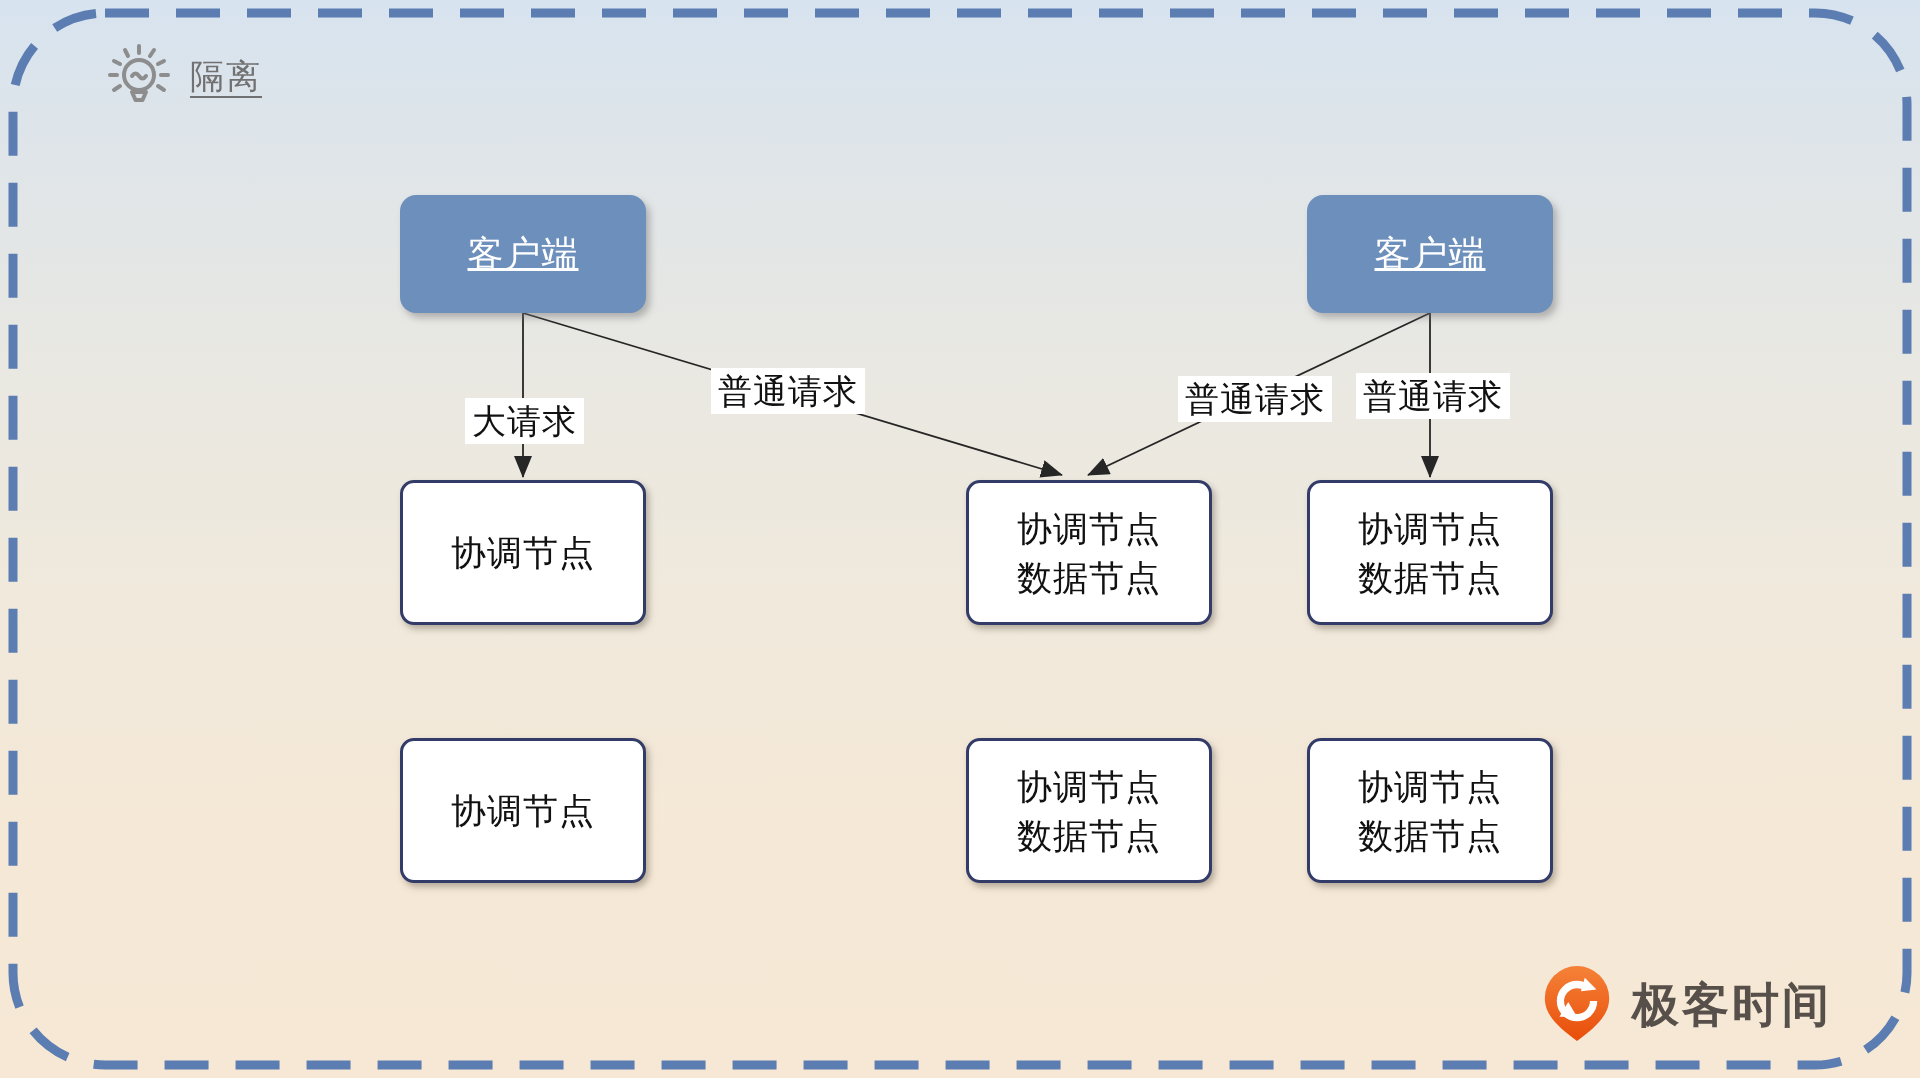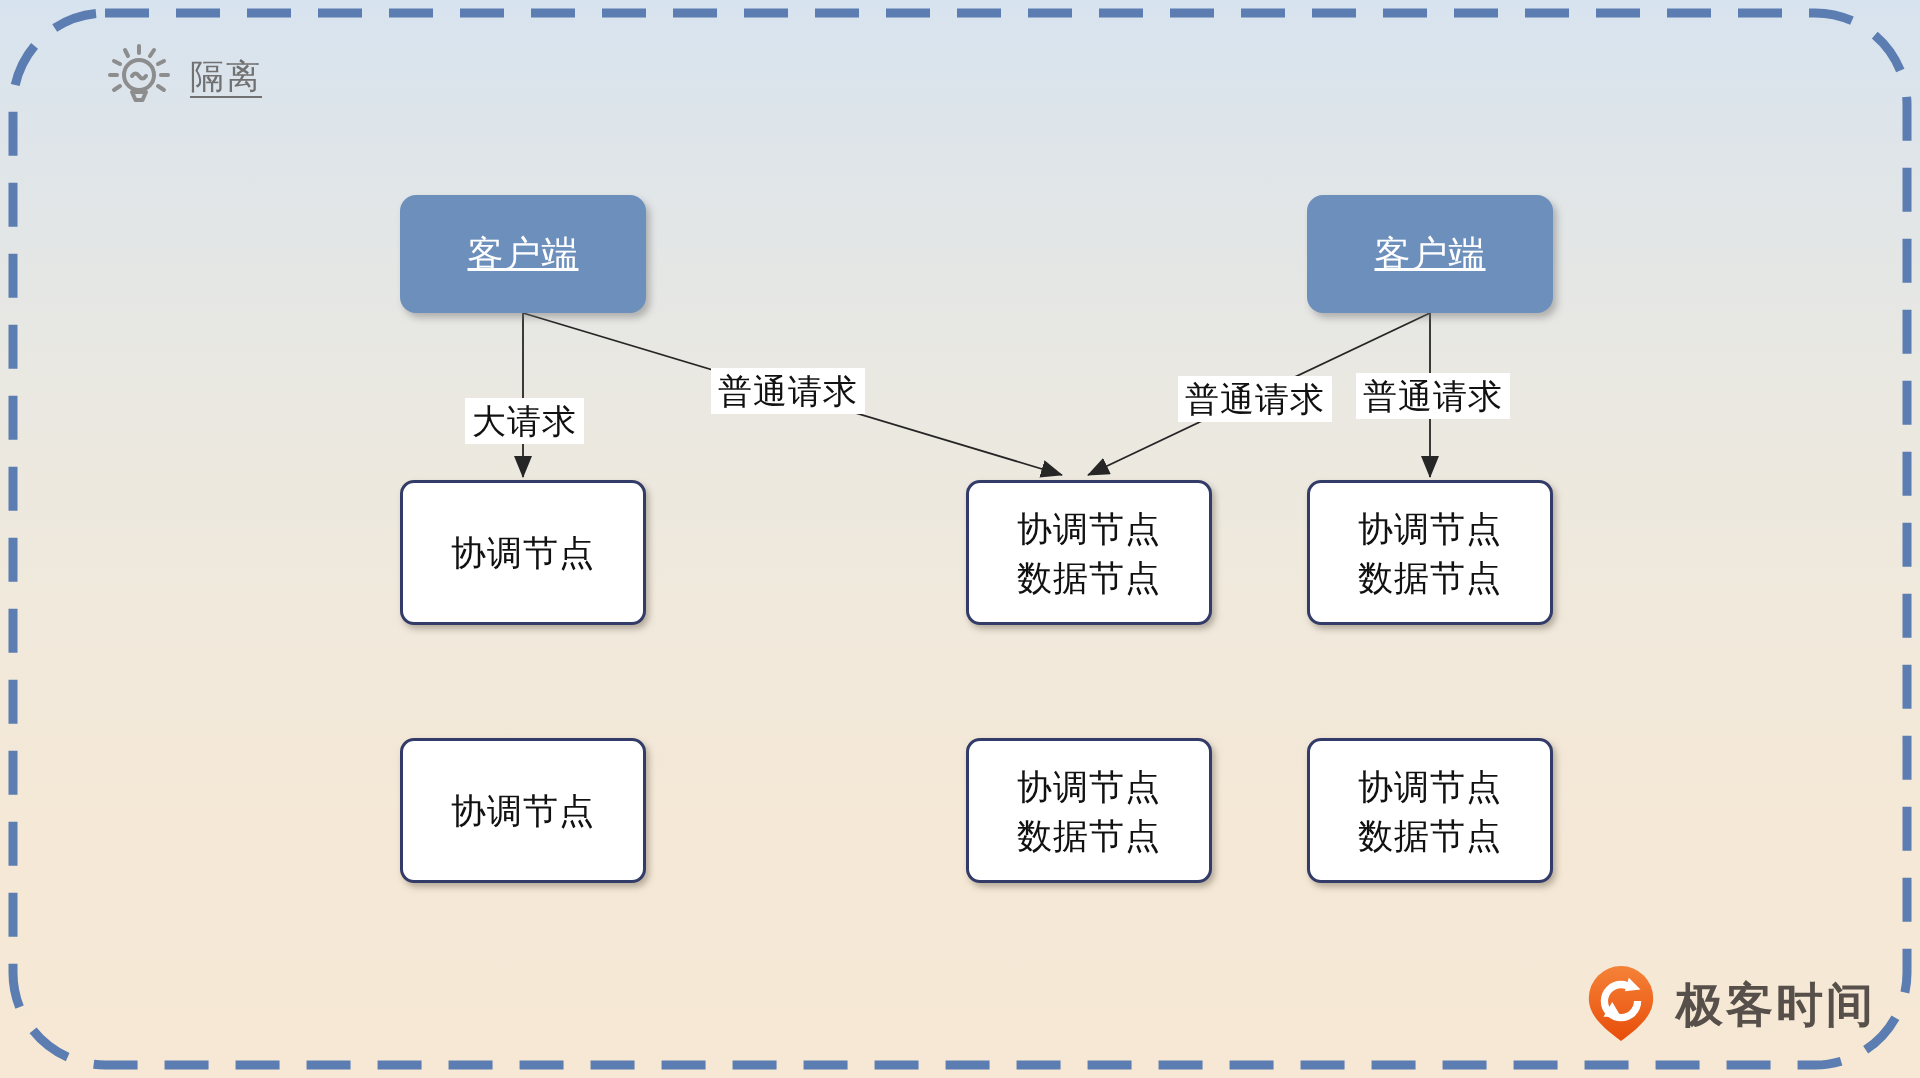--- a/index.html
+++ b/index.html
@@ -23,21 +23,21 @@
   .node{
     width:246px;height:145px;border-radius:14px;background:#ffffff;
     border:3px solid #333c68;box-sizing:border-box;
     box-shadow:3px 4px 6px rgba(120,110,95,0.5);
     color:#111111;font-size:35px;line-height:49px;letter-spacing:1px;
   }
   .edge-label{
     position:absolute;background:#ffffff;color:#111111;
     font-size:34px;line-height:40px;padding:3px 7px;white-space:nowrap;letter-spacing:1px;
   }
-  .logo{position:absolute;left:1582px;top:966px;display:flex;align-items:center;gap:16px;}
+  .logo{position:absolute;left:1538px;top:966px;display:flex;align-items:center;gap:16px;}
   .logo-text{font-size:47px;font-weight:600;color:#57504a;letter-spacing:3px;}
 </style>
 </head>
 <body>
 
 <div class="stage">
 
   <svg class="overlay-svg">
     <defs>
       <marker id="arrow" markerUnits="userSpaceOnUse" markerWidth="24" markerHeight="20" refX="21" refY="9" orient="auto">

